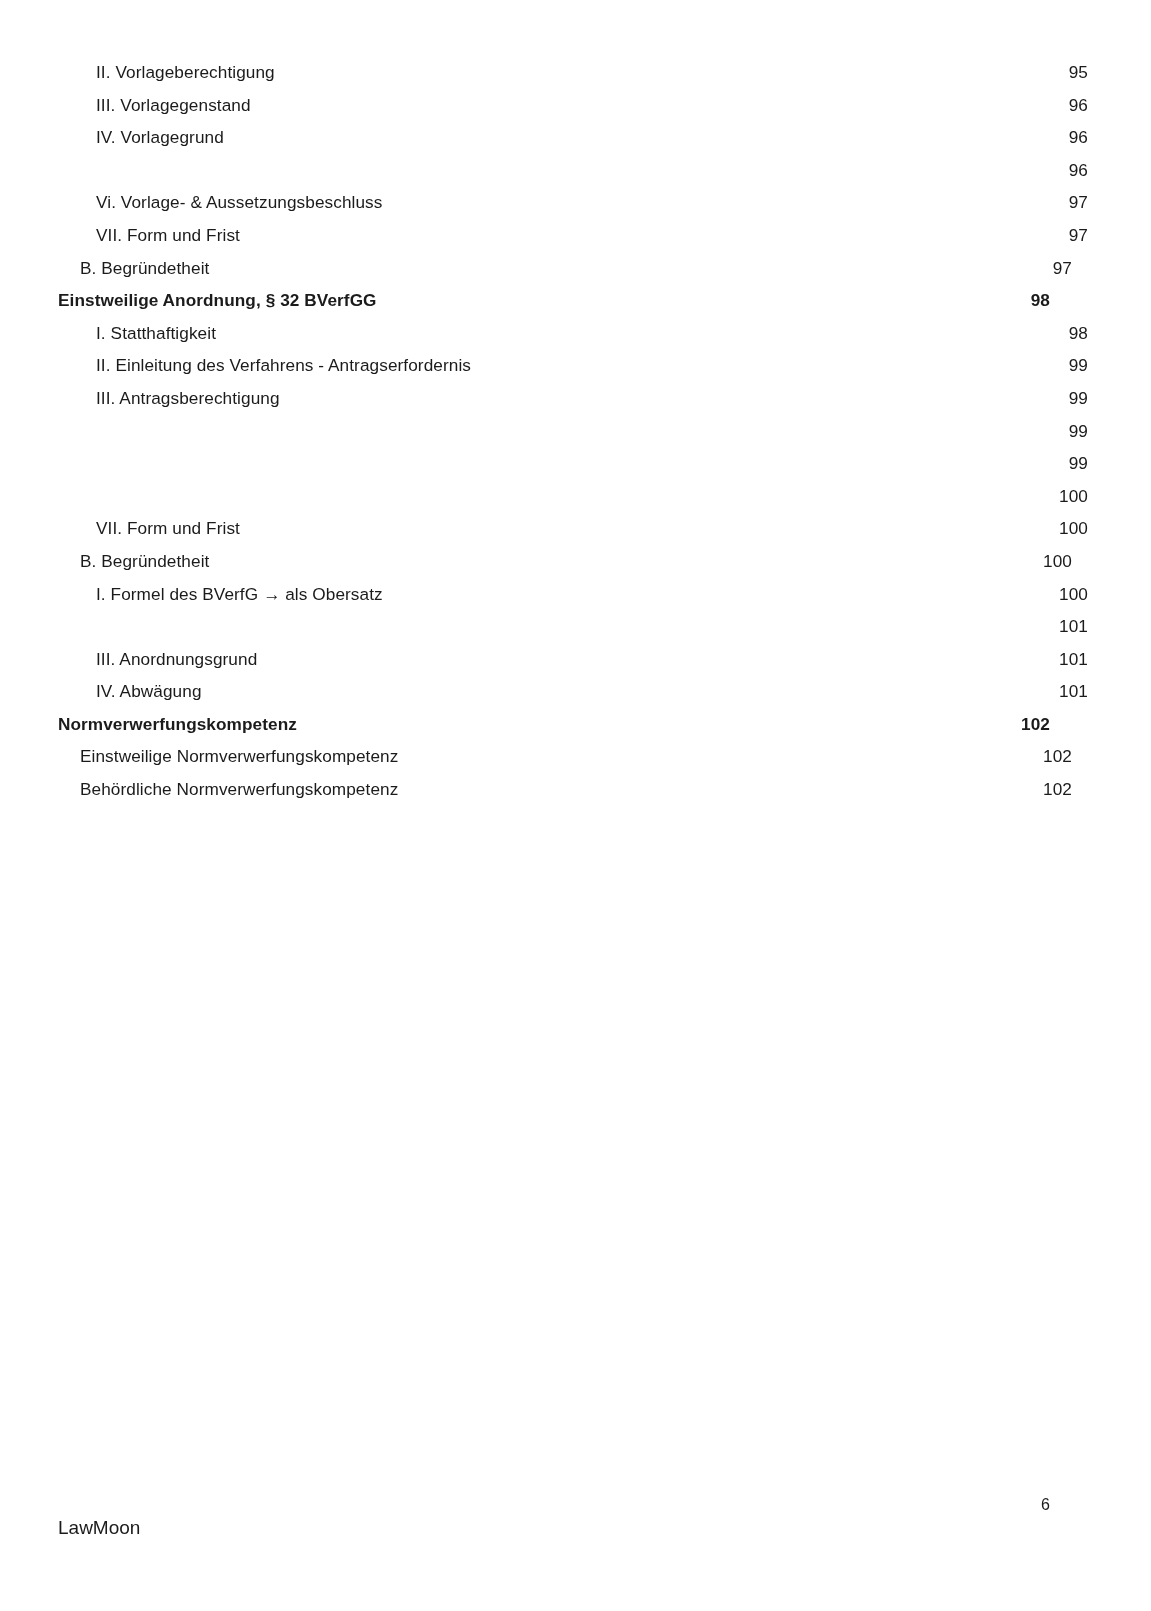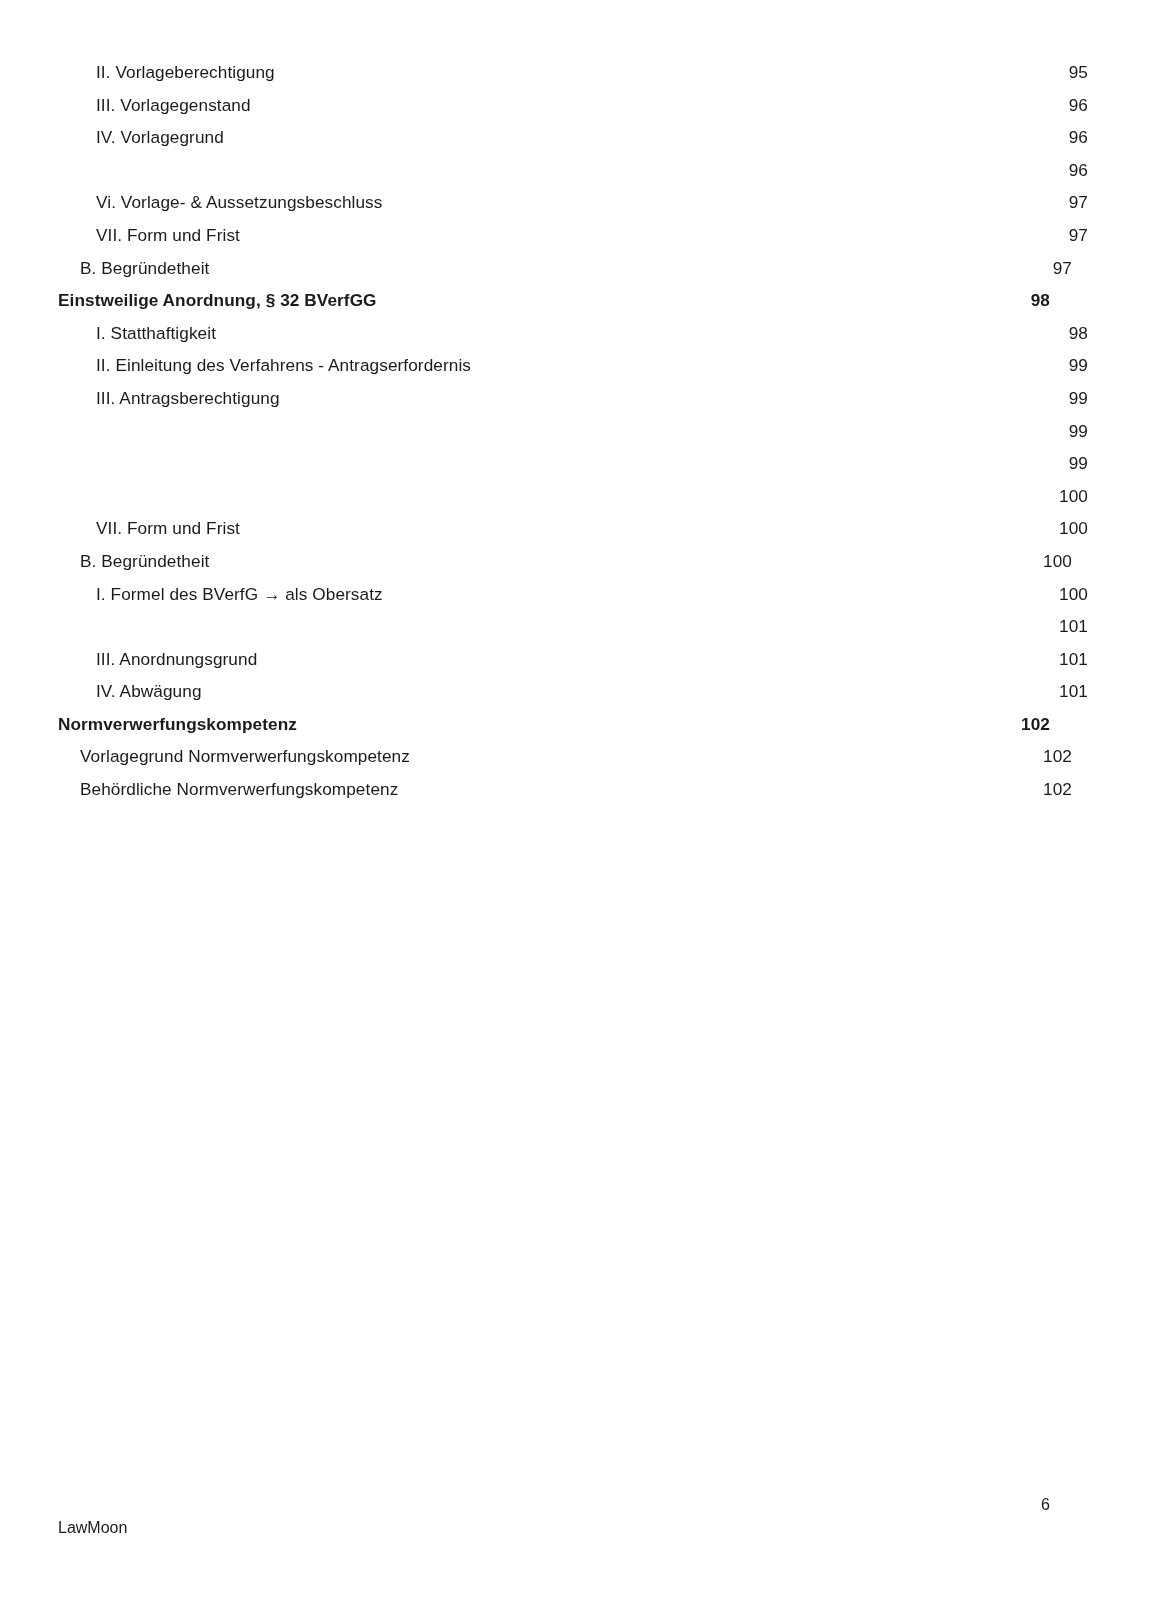--- a/index.html
+++ b/index.html
@@ -76,21 +76,21 @@
   
   .lvl-0 { padding-left: 0px; font-weight: bold; }
   .lvl-1 { padding-left: 22px; gap: 40px; }
   .lvl-2 { padding-left: 38px; }
 
   
   .footer-brand {
     position: absolute;
     left: 58px;
     top: 1518px;
-    font-size: 16px;
+    font-size: 19px;
     line-height: 20px;
     color: #1b1b1b;
   }
   .footer-pageno {
     position: absolute;
     left: 0;
     top: 1495px;
     width: 1050px;
     text-align: right;
     font-size: 16px;
@@ -198,21 +198,21 @@
         <span class="label">IV. Abwägung</span>
         <span class="leader"></span>
         <span class="pageno">101</span>
       </div>
       <div class="toc-entry lvl-0">
         <span class="label">Normverwerfungskompetenz</span>
         <span class="leader"></span>
         <span class="pageno">102</span>
       </div>
       <div class="toc-entry lvl-1">
-        <span class="label">Vorlagegrund Normverwerfungskompetenz</span>
+        <span class="label">Einstweilige Normverwerfungskompetenz</span>
         <span class="leader"></span>
         <span class="pageno">102</span>
       </div>
       <div class="toc-entry lvl-1">
         <span class="label">Behördliche Normverwerfungskompetenz</span>
         <span class="leader"></span>
         <span class="pageno">102</span>
       </div>
     </div>
 

